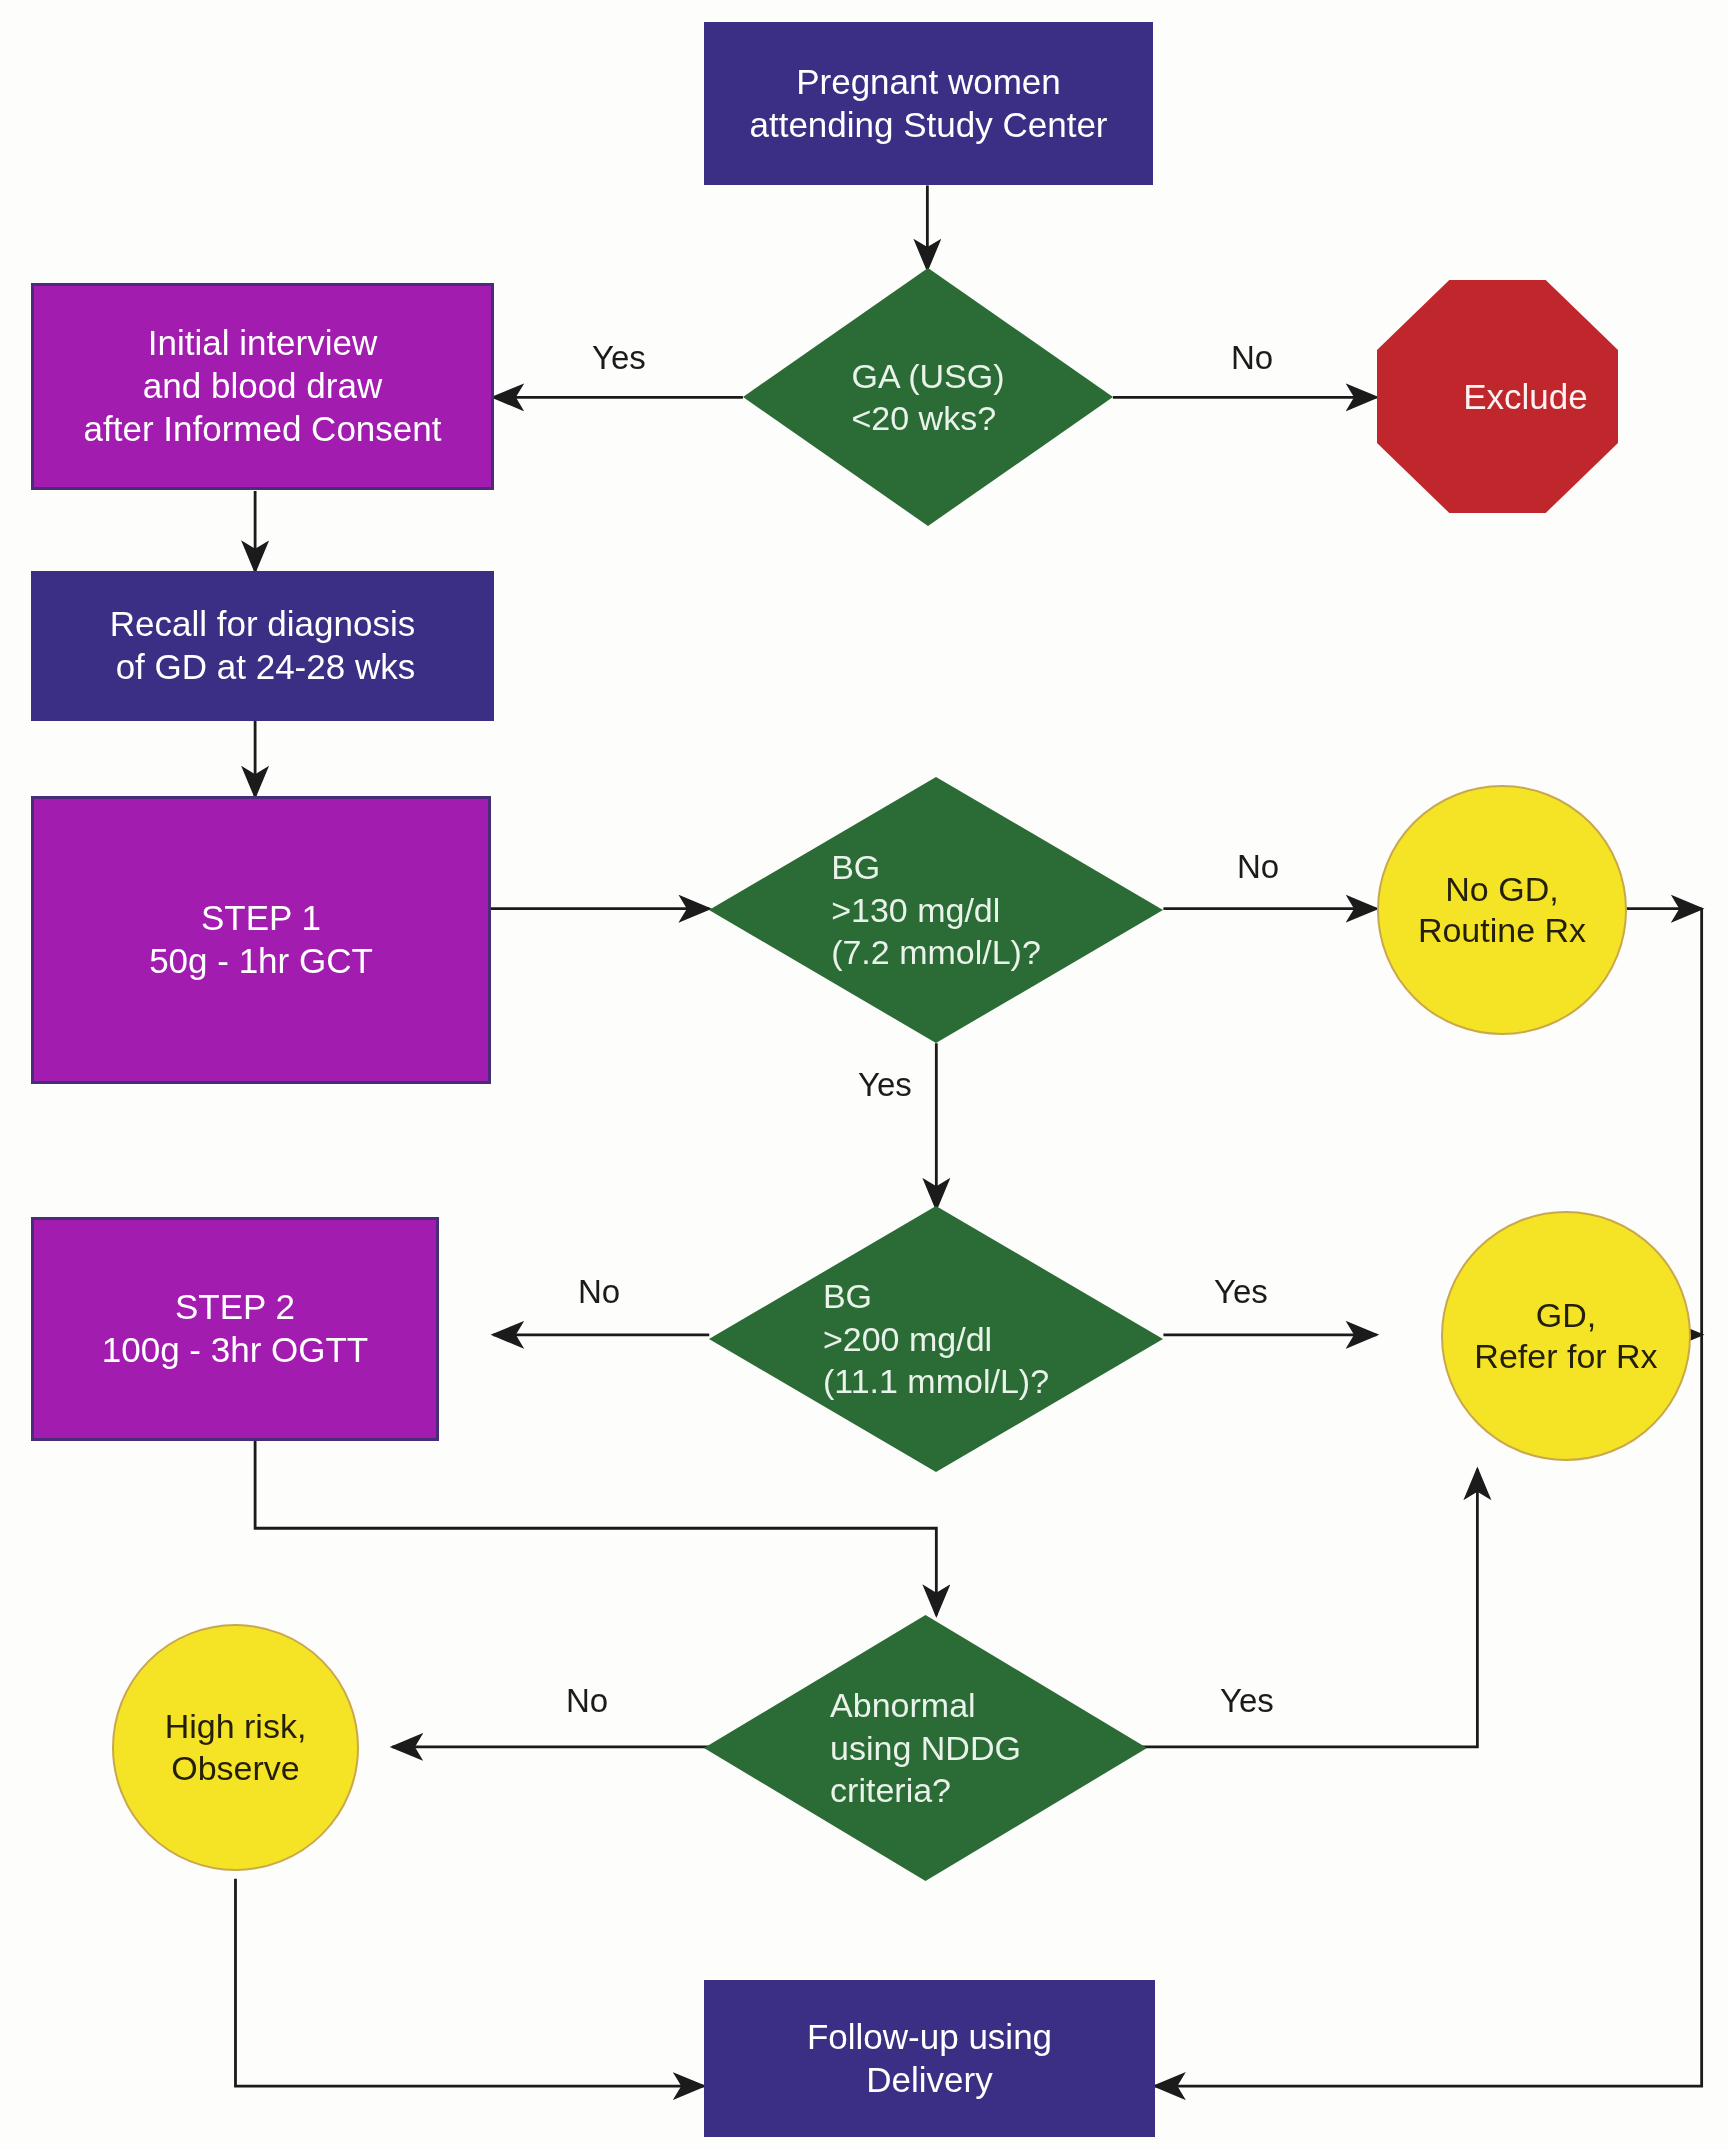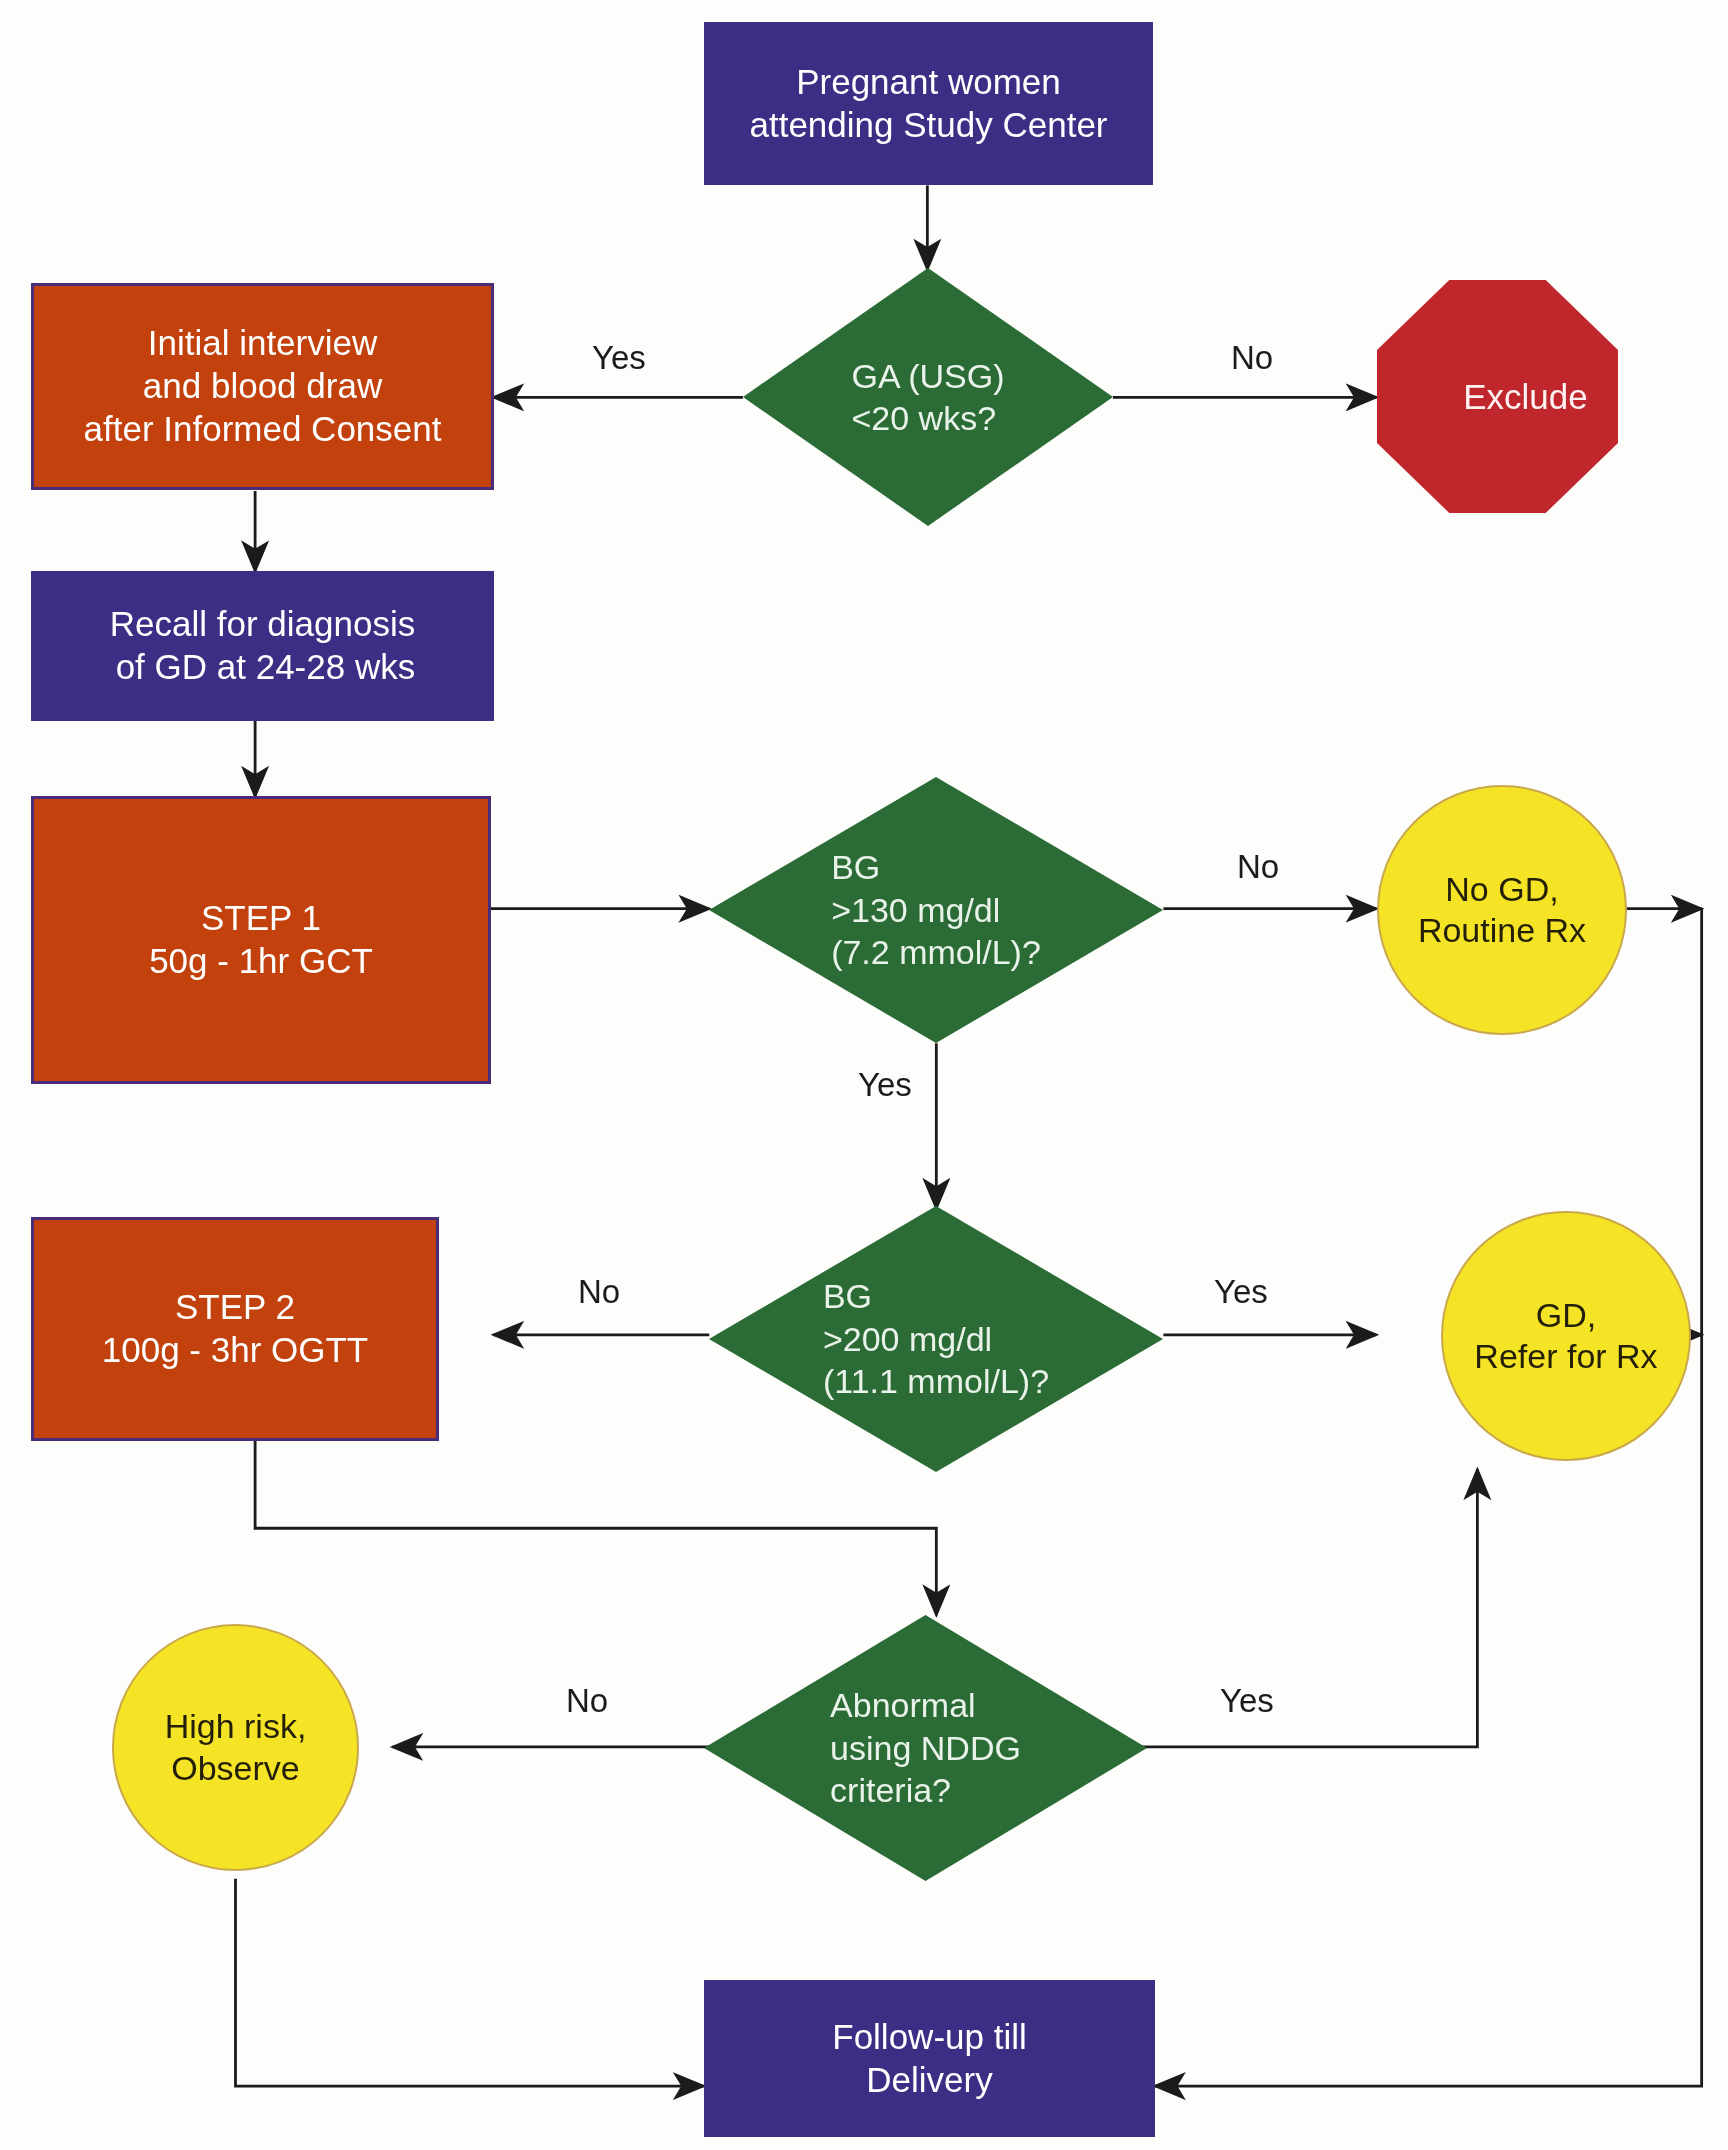--- a/index.html
+++ b/index.html
@@ -38,21 +38,21 @@
   }
 
   
   .rect-navy {
     background: #3b2f85;
     border: 2.8px solid #3b2f85;
     color: #ffffff;
     font-size: 35px;
   }
   .rect-purple {
-    background: #c2410c;
+    background: #a21caf;
     border: 3.4px solid #4a2d7a;
     color: #ffffff;
     font-size: 35px;
   }
 
   
   .diamond-wrap {
     position: absolute;
   }
   .diamond-shape {
@@ -233,21 +233,21 @@
 using NDDG
 criteria?</div>
   </div>
 
   <div class="node circle" style="left:112px; top:1624px; width:247px; height:247px;">
     <span>High risk,
 Observe</span>
   </div>
 
   <div class="node rect-navy" style="left:704px; top:1980px; width:451px; height:157px;">
-    <span>Follow-up till
+    <span>Follow-up using
 Delivery</span>
   </div>
 
   <div class="edge-label" style="left:592px; top:339px;">Yes</div>
 
   <div class="edge-label" style="left:1231px; top:339px;">No</div>
 
   <div class="edge-label" style="left:1237px; top:848px;">No</div>
 
   <div class="edge-label" style="left:858px; top:1066px;">Yes</div>

